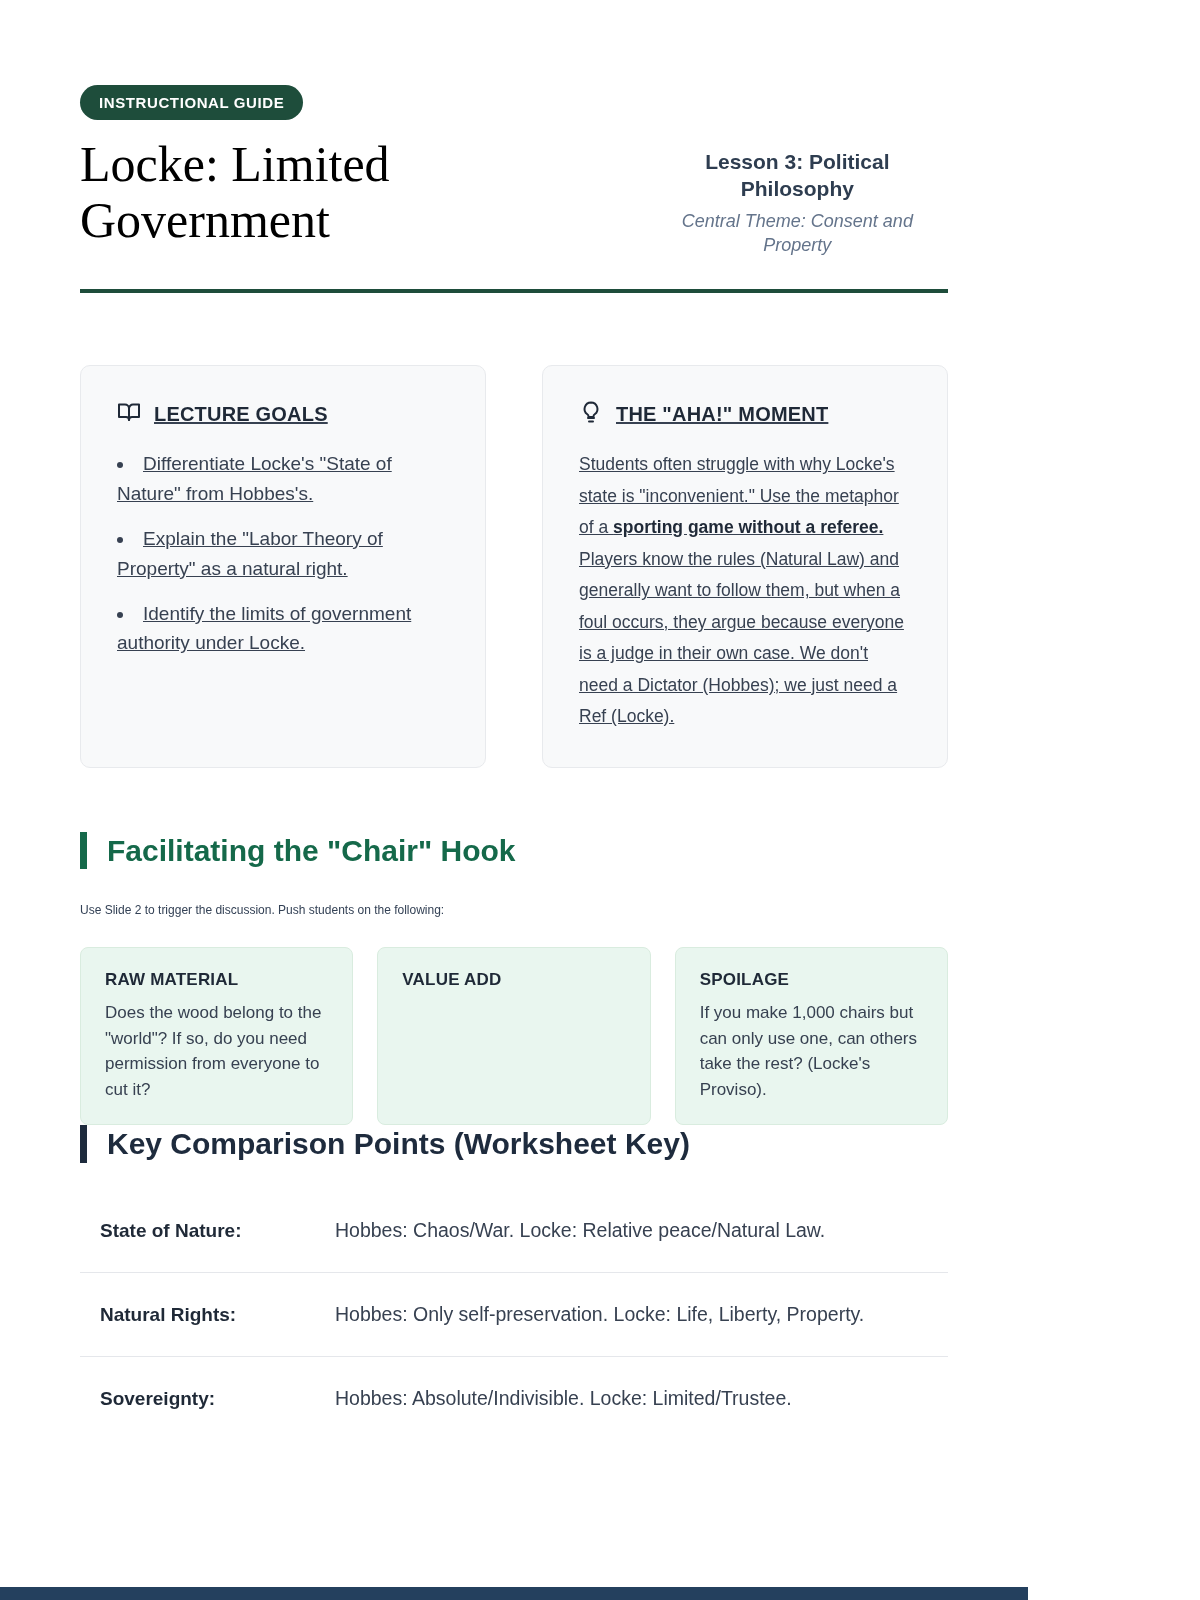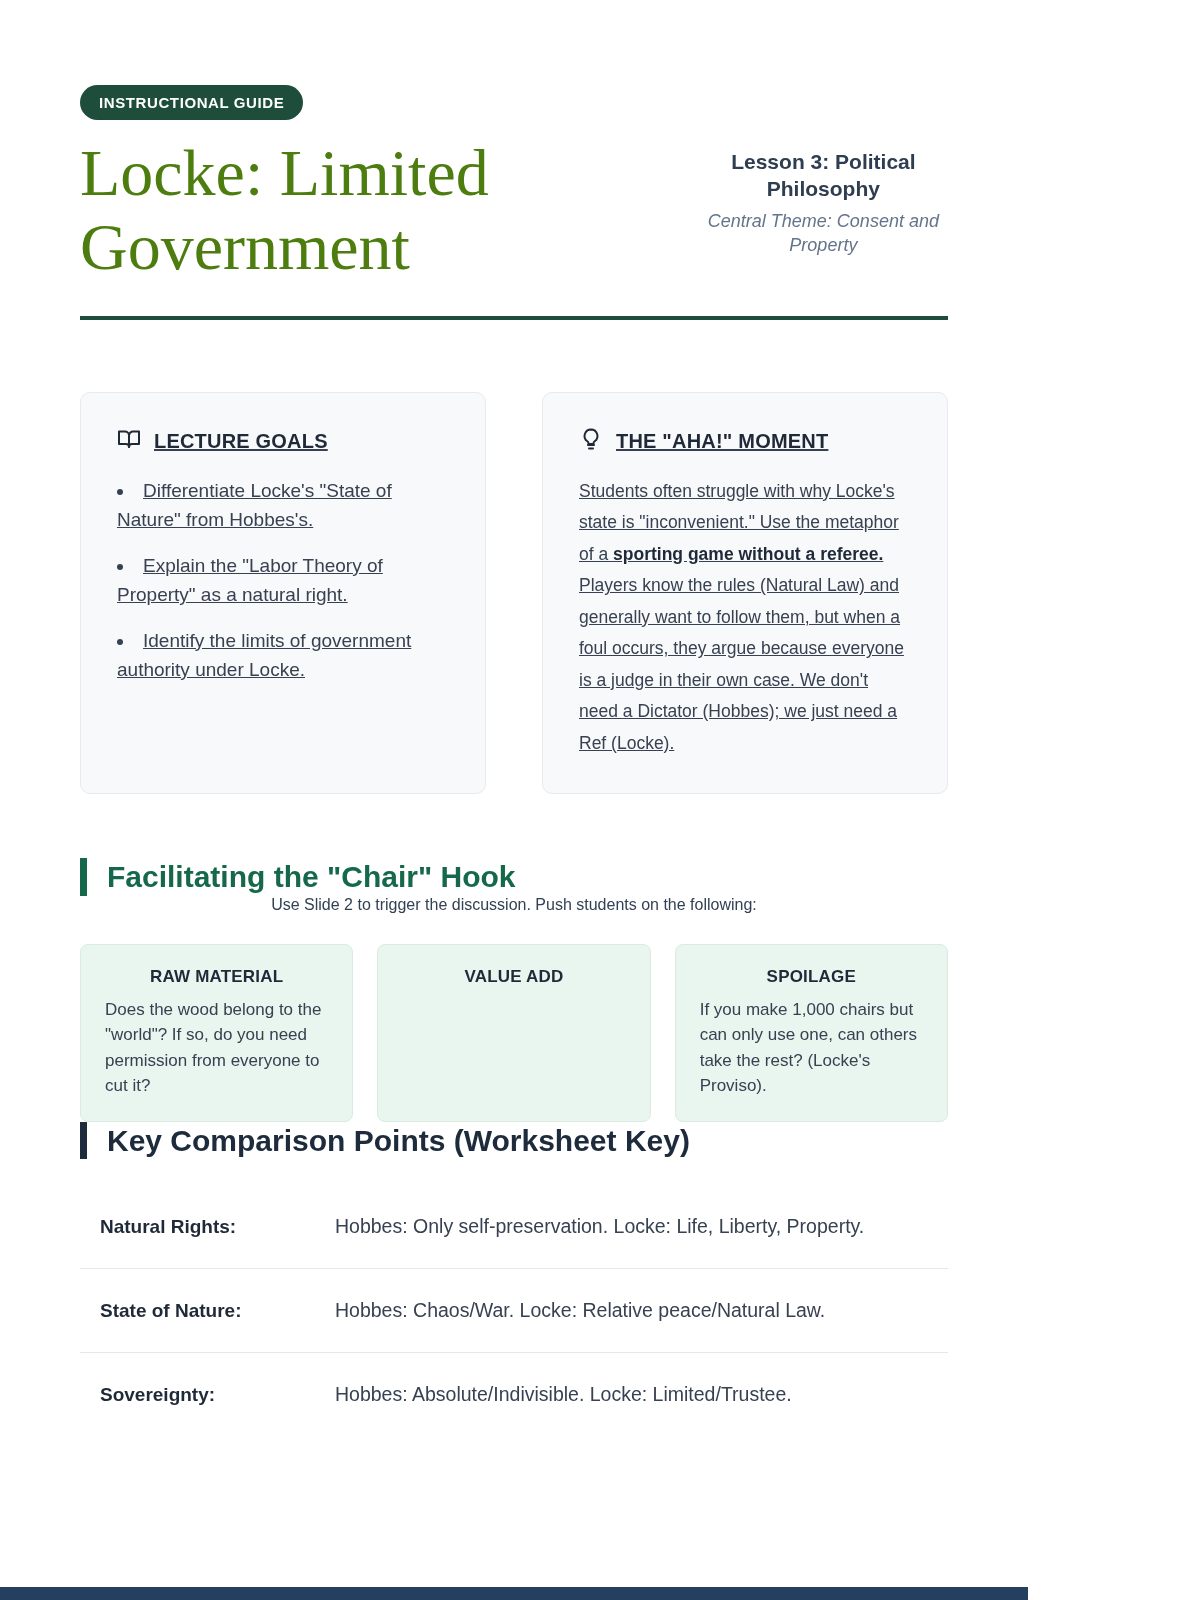--- a/index.html
+++ b/index.html
@@ -8,22 +8,22 @@
   .page { position:relative; width:1028px; height:1600px; overflow:hidden; background:#fff; }
   .content { padding:0 80px; }
 
   
   .badge { display:inline-block; margin-top:85px; background:#1e4d3b; color:#fff;
            font-weight:700; font-size:15px; letter-spacing:.6px; padding:9px 19px;
            border-radius:18px; }
 
   
   .header-row { display:flex; justify-content:space-between; align-items:flex-start; margin-top:16px; }
-  .page-title { font-family:"Liberation Serif", serif; font-weight:500; font-size:66px;
-                line-height:1.12; color:#4d7c0f; max-width:640px; }
+  .page-title { font-family:"Liberation Serif", serif; font-weight:500; font-size:50px;
+                line-height:1.12; color:#000000; max-width:640px; }
   .header-right { text-align:center; max-width:320px; padding-top:12px; }
   .lesson-line { font-weight:700; font-size:21px; color:#2e3d50; line-height:1.3; }
   .theme-line { font-style:italic; color:#64748b; font-size:18px; margin-top:6px; line-height:1.35; }
 
   .divider { height:4px; background:#1e4d3b; margin-top:32px; }
 
   
   .cards-row { display:flex; gap:56px; margin-top:72px; }
   .card { flex:1; background:#f8f9fa; border:1px solid #e8eaed; border-radius:10px; padding:34px 36px;text-decoration:underline; }
   .card-header { display:flex; align-items:center; gap:13px; font-weight:700; font-size:20px;
@@ -32,26 +32,26 @@
   .goals-list { margin-top:20px; list-style:disc inside; }
   .goals-list li { font-size:19px; line-height:1.55; color:#374151; margin-top:16px; }
   .aha-text { margin-top:20px; font-size:17.5px; line-height:1.8; color:#374151; }
   .aha-text strong { color:#1f2937; }
 
   
   .section-title { font-size:30px; font-weight:700; padding-left:20px; line-height:1.25; }
   .section-title.green { color:#15694a; border-left:7px solid #15694a; margin-top:64px; }
   .section-title.navy { color:#1e2b3d; border-left:7px solid #1e2b3d; }
 
-  .intro-text { font-size:16px; color:#334155;text-align:center; }
+  .intro-text { margin-top:34px; font-size:12px; color:#334155; }
 
   
   .hooks-row { display:flex; gap:24px; margin-top:30px; }
   .hook-card { flex:1; background:#e9f6ef; border:1px solid #d9ecdf; border-radius:8px; padding:22px 24px; }
-  .hook-title { font-weight:700; font-size:17px; color:#1f2937; letter-spacing:.2px;text-align:center; }
+  .hook-title { font-weight:700; font-size:17px; color:#1f2937; letter-spacing:.2px; }
   .hook-text { margin-top:10px; font-size:17px; line-height:1.5; color:#374151; }
 
   
   .compare-table { margin-top:26px; }
   .compare-row { display:flex; align-items:baseline; padding:30px 0 30px 20px; }
   .compare-row:not(:last-child) { border-bottom:1px solid #e5e7eb; }
   .compare-label { width:235px; flex-shrink:0; font-weight:700; font-size:19px; color:#1f2937; }
   .compare-value { font-size:19.5px; color:#374151; }
 
   .footer-bar { position:absolute; left:0; bottom:0; width:100%; height:13px; background:#24405e; }
@@ -124,26 +124,26 @@
       <div class="hook-card">
         <div class="hook-title">SPOILAGE</div>
         <div class="hook-text">If you make 1,000 chairs but can only use one, can others take the rest? (Locke's Proviso).</div>
       </div>
     </div>
 
     <h2 class="section-title navy">Key Comparison Points (Worksheet Key)</h2>
 
     <div class="compare-table">
       <div class="compare-row">
+        <div class="compare-label">State of Nature:</div>
+        <div class="compare-value">Hobbes: Chaos/War. Locke: Relative peace/Natural Law.</div>
+      </div>
+      <div class="compare-row">
         <div class="compare-label">Natural Rights:</div>
         <div class="compare-value">Hobbes: Only self-preservation. Locke: Life, Liberty, Property.</div>
-      </div>
-      <div class="compare-row">
-        <div class="compare-label">State of Nature:</div>
-        <div class="compare-value">Hobbes: Chaos/War. Locke: Relative peace/Natural Law.</div>
       </div>
       <div class="compare-row">
         <div class="compare-label">Sovereignty:</div>
         <div class="compare-value">Hobbes: Absolute/Indivisible. Locke: Limited/Trustee.</div>
       </div>
     </div>
 
   </div>
 
   <div class="footer-bar"></div>

